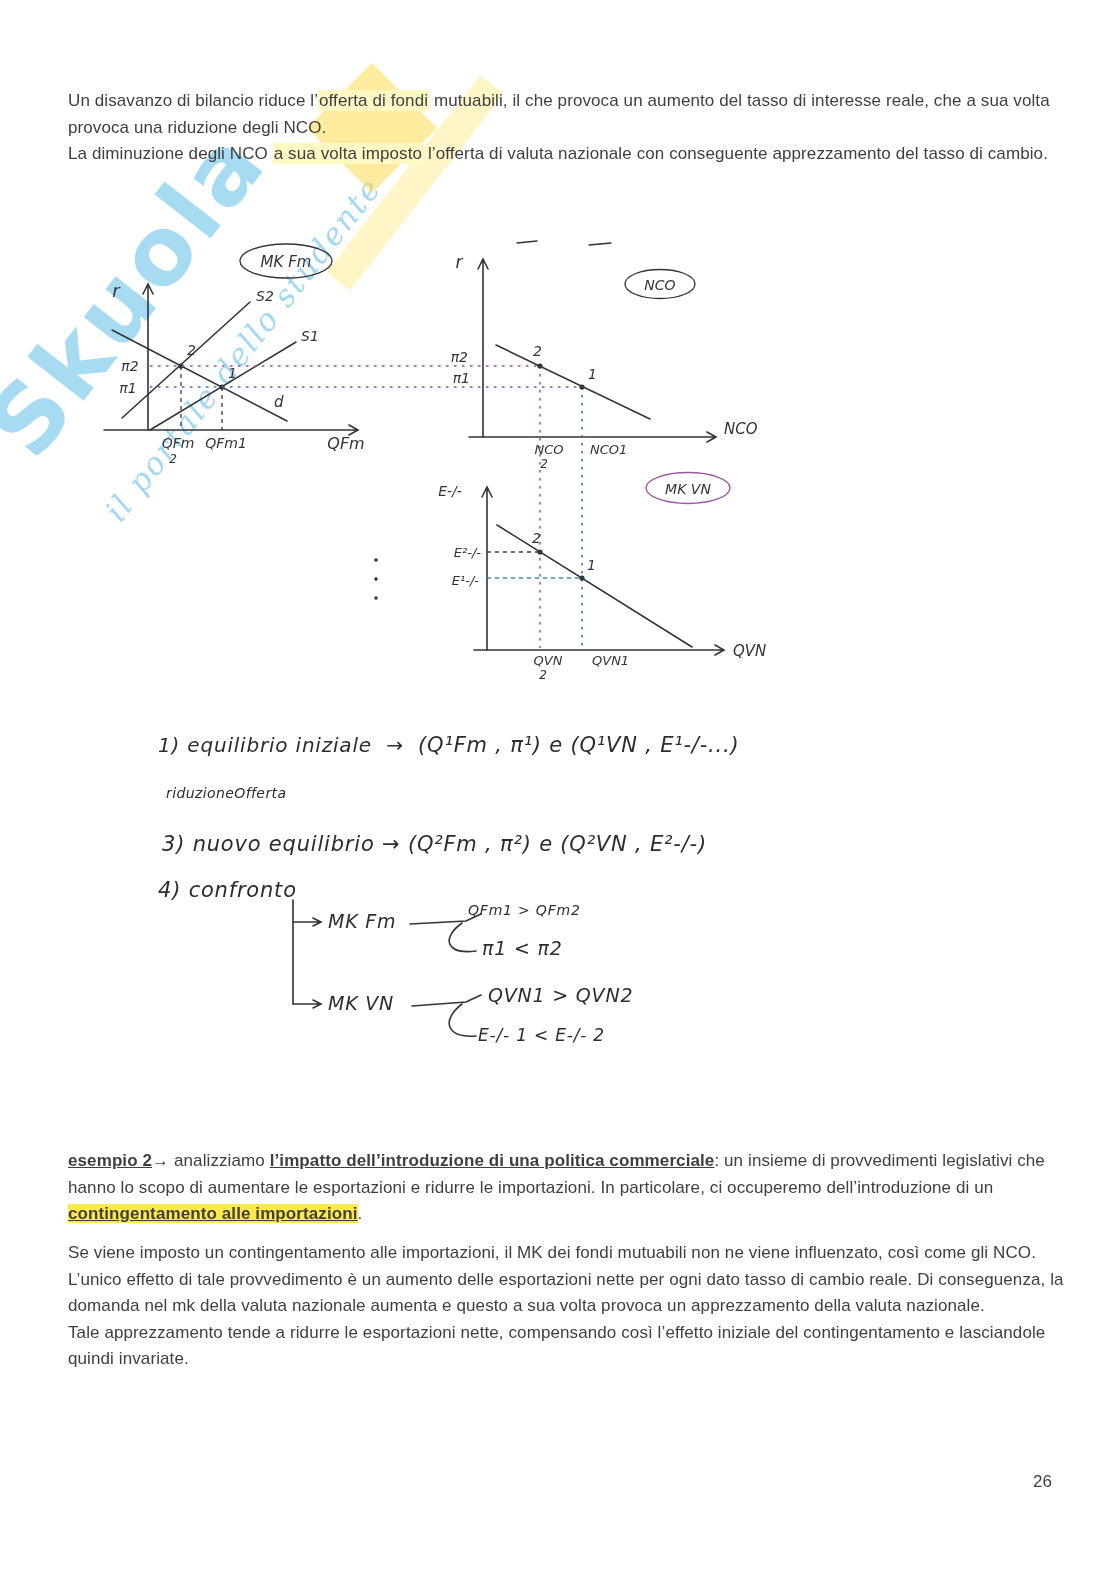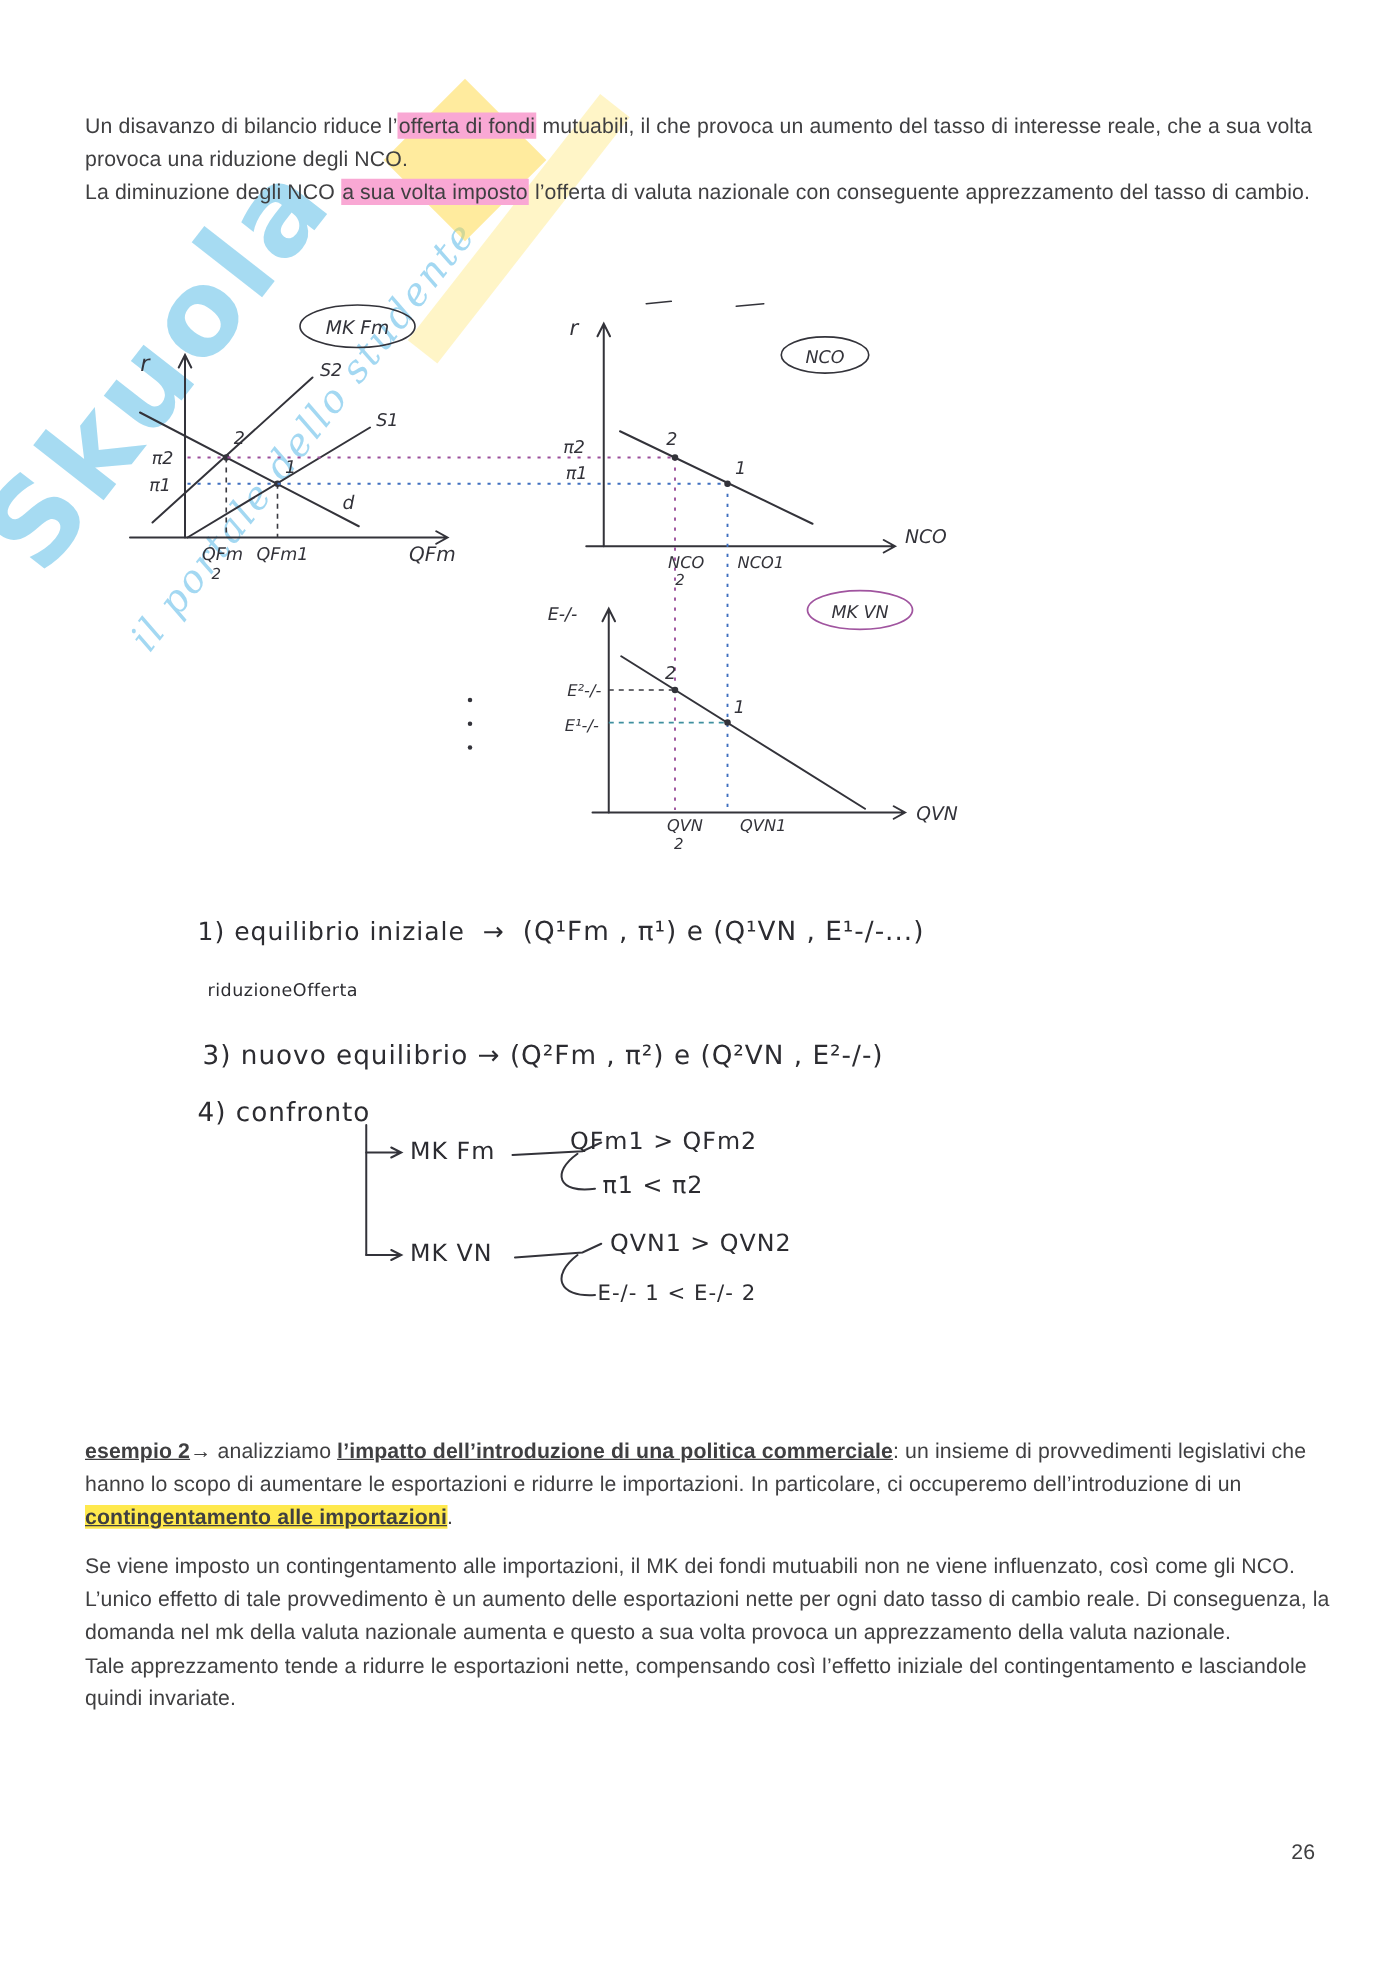--- a/index.html
+++ b/index.html
@@ -6,41 +6,41 @@
   .page{position:relative;width:1116px;height:1579px;background:#ffffff;
         font-family:"Liberation Sans",sans-serif;color:#3f3f41;overflow:hidden;}
   .page > *{position:absolute;z-index:1;}
 
   
   .para{font-size:17px;line-height:26.5px;letter-spacing:.1px;}
   .para p{margin:0;}
   .p-top{left:68px;top:88px;width:992px;}
   .p-esempio{left:68px;top:1148px;width:992px;}
   .p-body2{left:68px;top:1240px;width:998px;}
-  .hl{background:#f9a8d4;padding:1px 1px;margin-top:12px;}
+  .hl{background:#fef9c3;padding:1px 1px;margin-top:12px;}
   .bu{font-weight:bold;text-decoration:underline;}
   .b{font-weight:bold;}
   .hl-bu{background:#ffe94d;font-weight:bold;text-decoration:underline;}
   .pagenum{right:64px;top:1472px;font-size:17px;}
 
   
   .wm{z-index:0;pointer-events:none;}
   .wm-brand{left:52px;top:368px;transform:rotate(-52deg);transform-origin:left bottom;
             font-size:94px;font-weight:bold;letter-spacing:4px;
             color:rgba(43,170,223,0.42);font-family:"DejaVu Sans",sans-serif;}
   .wm-tag{left:126px;top:492px;transform:rotate(-52deg);transform-origin:left bottom;
           font-size:31px;font-style:italic;letter-spacing:2px;
           color:rgba(72,178,229,0.50);font-family:"DejaVu Serif",serif;}
   .wm-diamond{left:326px;top:82px;width:92px;height:92px;transform:rotate(45deg);
               background:rgba(255,216,61,0.50);}
   .wm-streak{left:290px;top:168px;width:250px;height:30px;transform:rotate(-52deg);
              background:rgba(255,223,80,0.32);}
 
   
-  .hand{font-family:"DejaVu Sans",sans-serif;color:#2c2c31;
+  .hand{font-family:"DejaVu Sans",sans-serif;font-style:italic;color:#2c2c31;
         white-space:nowrap;letter-spacing:.8px;}
   .stack{display:inline-flex;flex-direction:row;font-size:14px;line-height:15px;
          vertical-align:middle;margin-left:8px;letter-spacing:.4px;}
 
   
   .art{left:0;top:0;width:1116px;height:1579px;}
   .art text{font-family:"DejaVu Sans",sans-serif;font-style:italic;fill:#33333a;}
   .ink{stroke:#33333a;stroke-width:1.6;fill:none;stroke-linecap:round;}
   .thin{stroke-width:1.3;}
   .dash{stroke:#3a3a40;stroke-dasharray:4 4;stroke-width:1.3;fill:none;}
@@ -172,21 +172,21 @@
 
   <div class="hand" style="left:162px;top:832px;font-size:21px;">
     <span>3) nuovo equilibrio  →  (Q²Fm , π²)  e  (Q²VN , E²-/-)</span>
   </div>
 
   <div class="hand" style="left:158px;top:878px;font-size:21px;">
     <span>4) confronto</span>
   </div>
 
   <div class="hand" style="left:328px;top:910px;font-size:19px;">MK Fm</div>
-  <div class="hand" style="left:456px;top:902px;font-size:19px;">QFm1 &gt; QFm2</div>
+  <div class="hand" style="left:468px;top:902px;font-size:14px;">QFm1 &gt; QFm2</div>
   <div class="hand" style="left:482px;top:937px;font-size:19px;">π1 &lt; π2</div>
 
   <div class="hand" style="left:328px;top:992px;font-size:19px;">MK VN</div>
   <div class="hand" style="left:488px;top:984px;font-size:19px;">QVN1 &gt; QVN2</div>
   <div class="hand" style="left:478px;top:1025px;font-size:17px;">E-/- 1 &lt; E-/- 2</div>
 
   <div class="para p-esempio">
     <p><span class="bu">esempio 2</span><span class="b">→</span><span> analizziamo </span><span class="bu">l’impatto dell’introduzione di una politica commerciale</span><span>: un insieme di provvedimenti legislativi che hanno lo scopo di aumentare le esportazioni e ridurre le importazioni. In particolare, ci occuperemo dell’introduzione di un </span><span class="hl-bu">contingentamento alle importazioni</span><span>.</span></p>
   </div>
 

